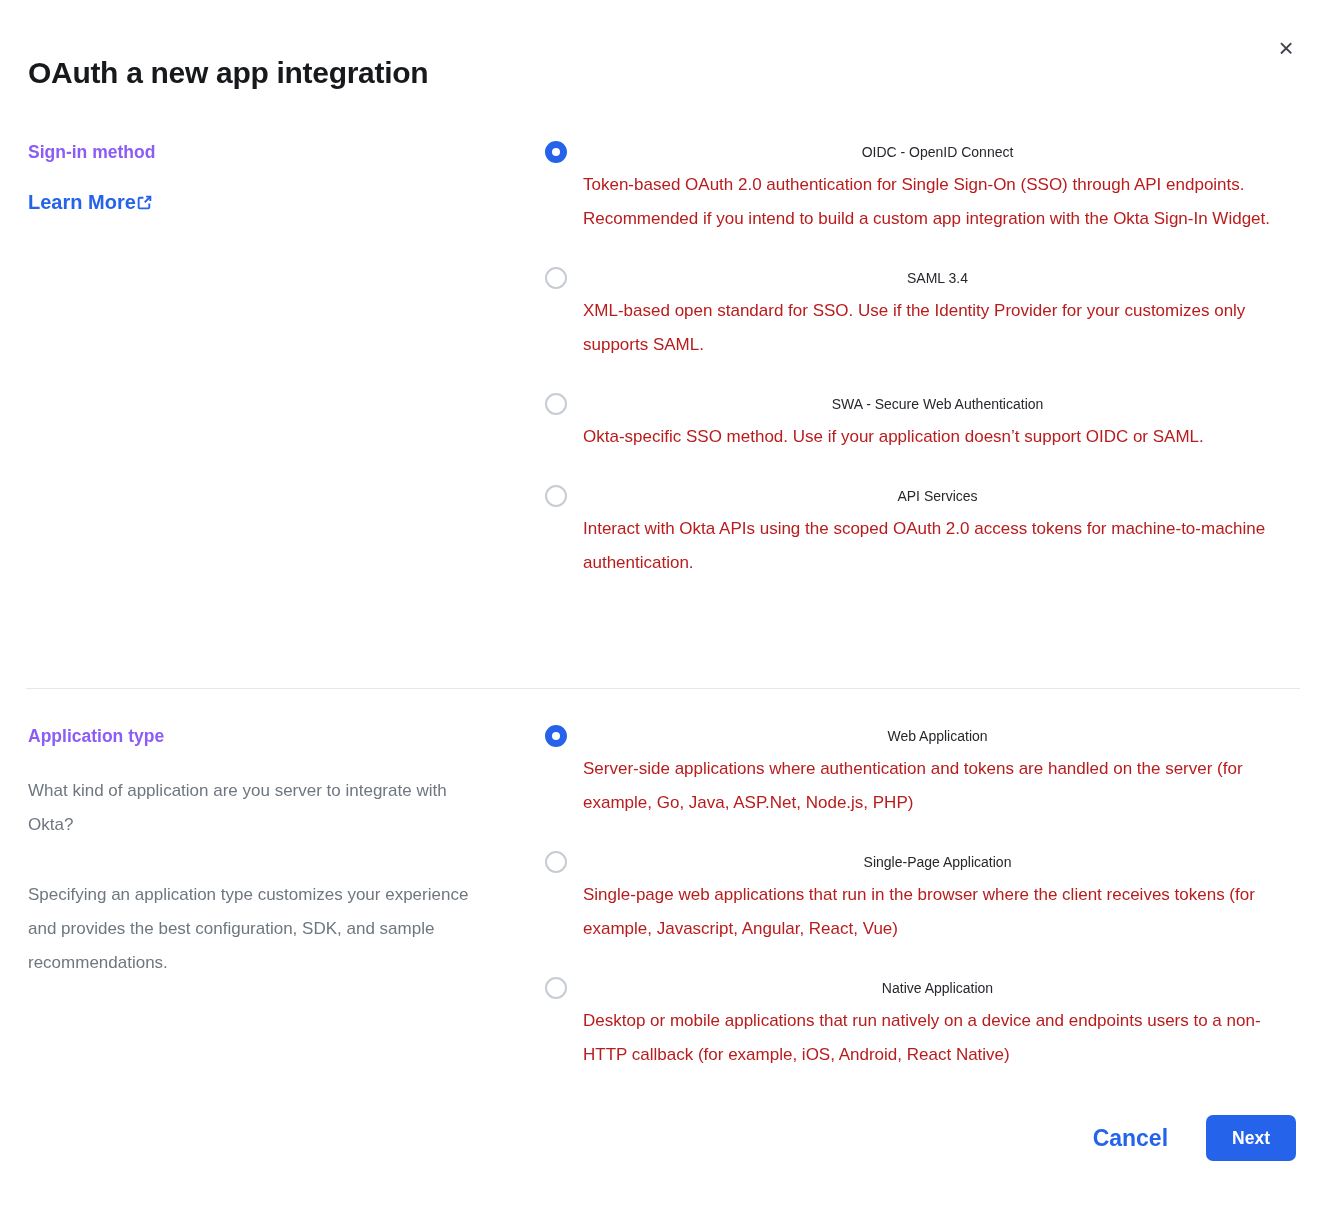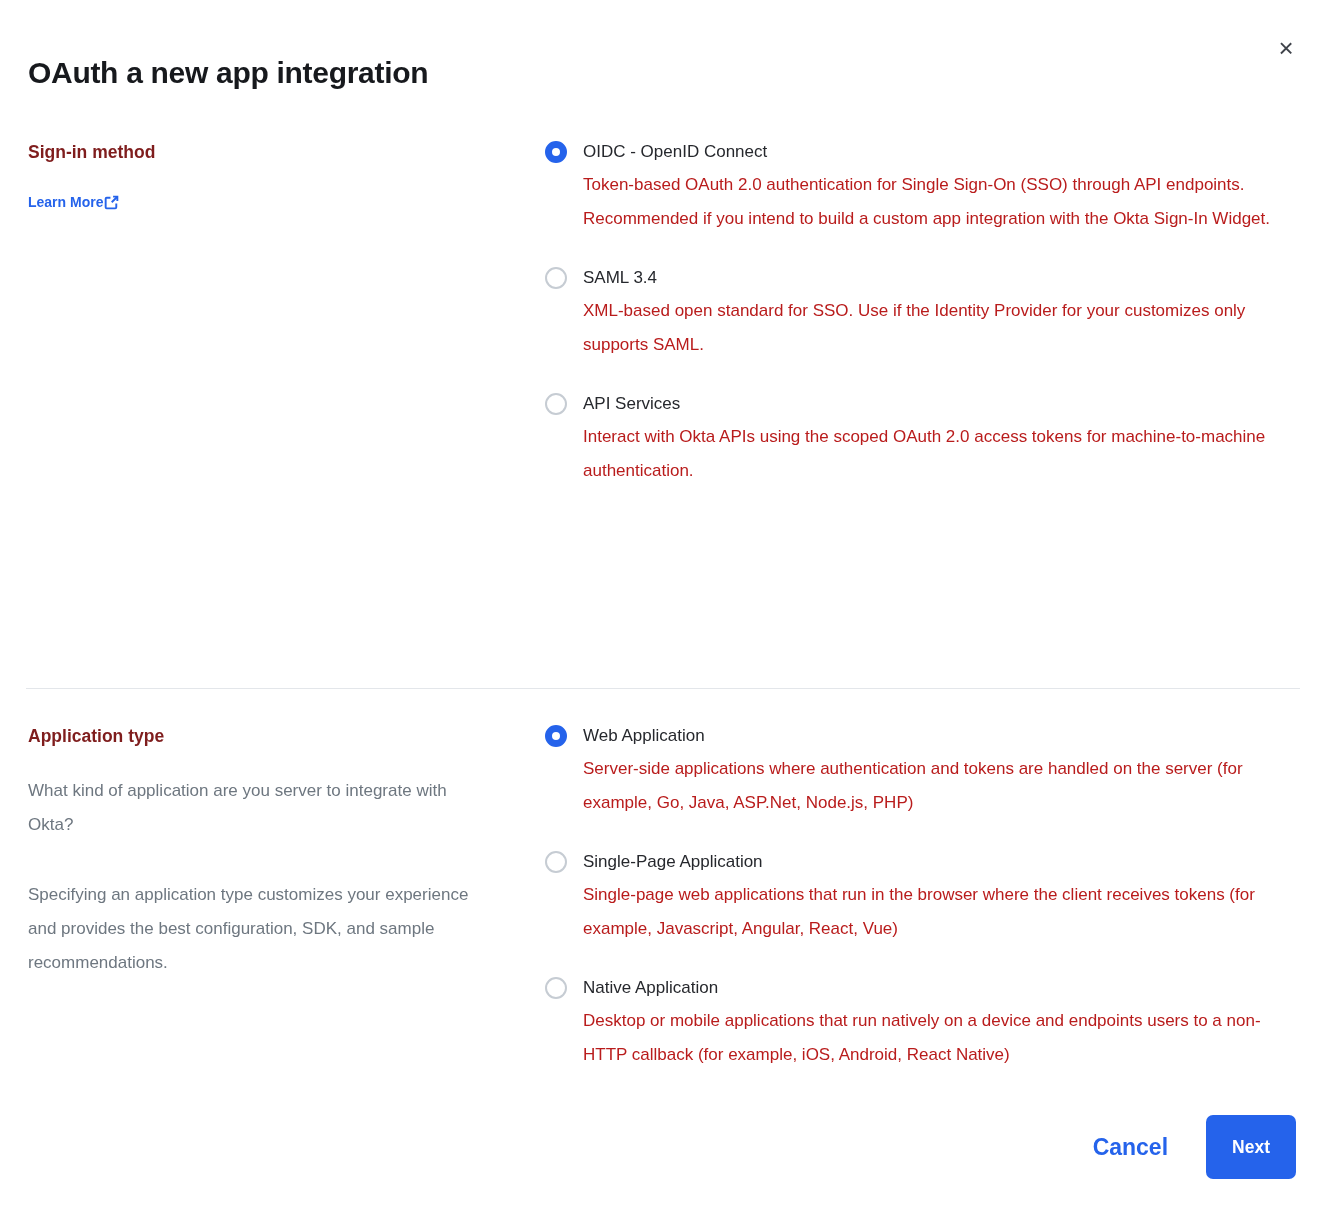--- a/index.html
+++ b/index.html
@@ -29,27 +29,27 @@
   }
 
   .section { position:absolute; left:28px; right:40px; display:flex; }
   .section-signin { top:140px; }
   .section-apptype { top:724px; }
 
   .col-left { width:517px; flex:0 0 517px; }
   .col-right { flex:1 1 auto; }
 
   .section-label {
-    font-size:17.5px; font-weight:700; color:#7f1d1d;
+    font-size:17.5px; font-weight:700; color:#8b5cf6;
     line-height:24px; margin:0 0 26px 0;
   }
 
   .learn-more {
     display:inline-flex; align-items:center; 
-    font-size:14px; font-weight:700; color:#2563eb;
+    font-size:20px; font-weight:700; color:#2563eb;
     text-decoration:none; line-height:24px;
   }
   .learn-more svg { display:block; }
 
   .col-left .para {
     font-size:17px; color:#6e7780; line-height:34px;
     max-width:445px; margin:0 0 36px 0;
   }
 
   .option { display:flex; gap:16px; margin-bottom:30px; cursor:pointer; }
@@ -57,22 +57,22 @@
 
   .radio {
     width:22px; height:22px; border-radius:50%;
     border:2px solid #c6ccd3; background:#fff;
     flex:0 0 auto; margin-top:1px;
   }
   .radio.selected { border:7px solid #2563eb; }
 
   .option-body { flex:1 1 auto; }
   .option-label {
-    font-size:17px; color:#26282d; line-height:24px;
-    margin:0 0 4px 0; font-weight:400;
+    font-size:14px; color:#26282d; line-height:24px;
+    margin:0 0 4px 0; font-weight:400;text-align:center;
   }
   .option-desc {
     font-size:17px; color:#b91c1c; line-height:34px;
     max-width:690px; margin:0;
   }
 
   .divider {
     position:absolute; left:26px; right:32px; top:688px;
     height:1px; background:#e3e6ea; border:none; margin:0;
   }
@@ -80,21 +80,21 @@
   .footer {
     position:absolute; top:1115px; right:36px;
     display:flex; align-items:center; gap:38px;
   }
   .cancel-link {
     background:none; border:none; padding:0; cursor:pointer;
     font-size:23px; font-weight:700; color:#2563eb;
     font-family:"Liberation Sans", sans-serif;
   }
   .next-btn {
-    height:64px; padding:0 26px; border:none; border-radius:7px;
+    height:46px; padding:0 26px; border:none; border-radius:7px;
     background:#2563eb; color:#ffffff; cursor:pointer;
     font-size:17.5px; font-weight:700;
     font-family:"Liberation Sans", sans-serif;
   }
 </style>
 </head>
 <body>
 
 <div class="dialog">
 
@@ -129,20 +129,27 @@
       </div>
 
       <div class="option">
         <div class="radio"></div>
         <div class="option-body">
           <p class="option-label">SAML 3.4</p>
           <p class="option-desc">XML-based open standard for SSO. Use if the Identity Provider for your customizes only supports SAML.</p>
         </div>
       </div>
 
+      <div class="option">
+        <div class="radio"></div>
+        <div class="option-body">
+          <p class="option-label">SWA - Secure Web Authentication</p>
+          <p class="option-desc">Okta-specific SSO method. Use if your application doesn’t support OIDC or SAML.</p>
+        </div>
+      </div>
 
       <div class="option">
         <div class="radio"></div>
         <div class="option-body">
           <p class="option-label">API Services</p>
           <p class="option-desc">Interact with Okta APIs using the scoped OAuth 2.0 access tokens for machine-to-machine authentication.</p>
         </div>
       </div>
 
     </div>

